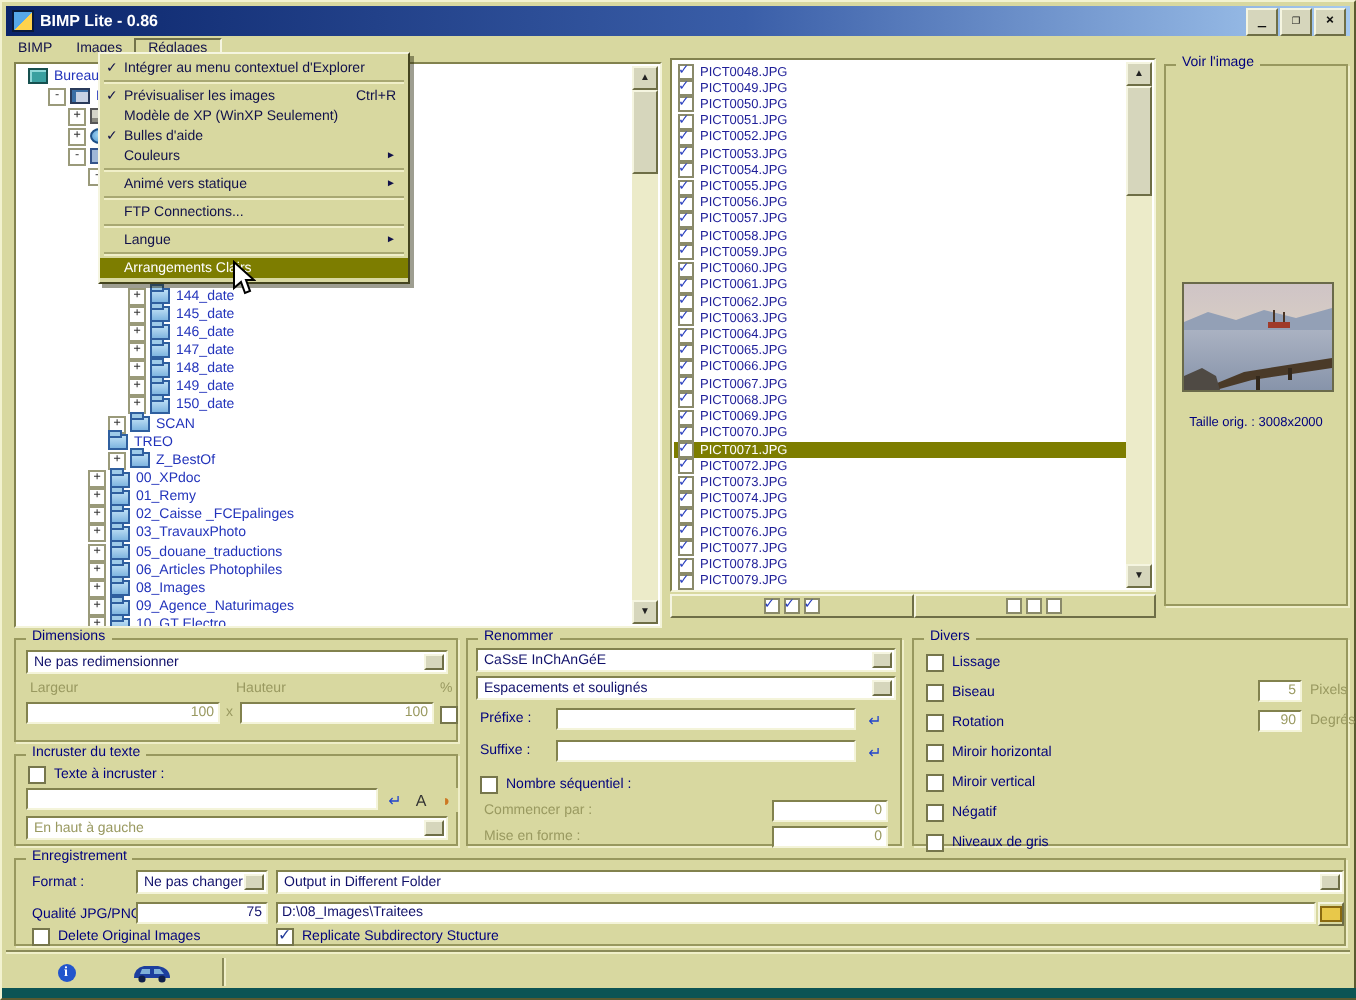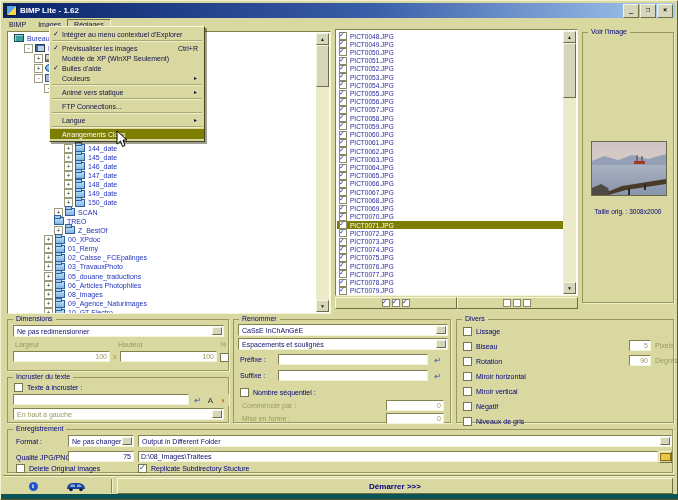--- a/index.html
+++ b/index.html
@@ -106,21 +106,21 @@
   .bottom-strip{position:absolute;left:0;bottom:0;width:678px;height:5px;background:#0c5454;}
   .cursor{position:absolute;left:115px;top:129px;z-index:60;}
 </style>
 </head>
 <body>
 
 <div id="app">
 
   <div class="titlebar">
     <span class="app-icon"></span>
-    <span>BIMP Lite - 1.62</span>
+    <span>BIMP Lite - 0.86</span>
     <div class="tb-btns">
       <div class="tb-btn">_</div>
       <div class="tb-btn">❐</div>
       <div class="tb-btn">×</div>
     </div>
   </div>
 
   <div class="menubar">
       <span class="mb-item">BIMP</span>
       <span class="mb-item">Images</span>
@@ -575,21 +575,20 @@
   </div>
   <div class="icon-btn" style="left:58px;width:34px;">
     <svg width="22" height="11" viewBox="0 0 22 11">
       <path d="M2,8 Q2,3 7,2 L14,2 Q20,3 20,8 Z" fill="#1d3f9e"></path>
       <path d="M6,3.5 L10,3.5 L10,6 L5,6 Z M12,3.5 L15,3.5 L17,6 L12,6 Z" fill="#7fb0d8"></path>
       <circle cx="6" cy="8.5" r="1.8" fill="#10204a"></circle>
         <circle cx="16" cy="8.5" r="1.8" fill="#10204a"></circle>
     </svg>
   </div>
   <div class="tool-div"></div>
-  <div class="start-btn">Démarrer &gt;&gt;&gt;</div>
   <div class="bottom-strip"></div>
 
   <div class="menu" id="menuBox">
       <div class="mi">
         <span class="chk">✓</span>
         <span>Intégrer au menu contextuel d'Explorer</span>
       </div>
       <div class="msep"></div>
       <div class="mi">
         <span class="chk">✓</span>

